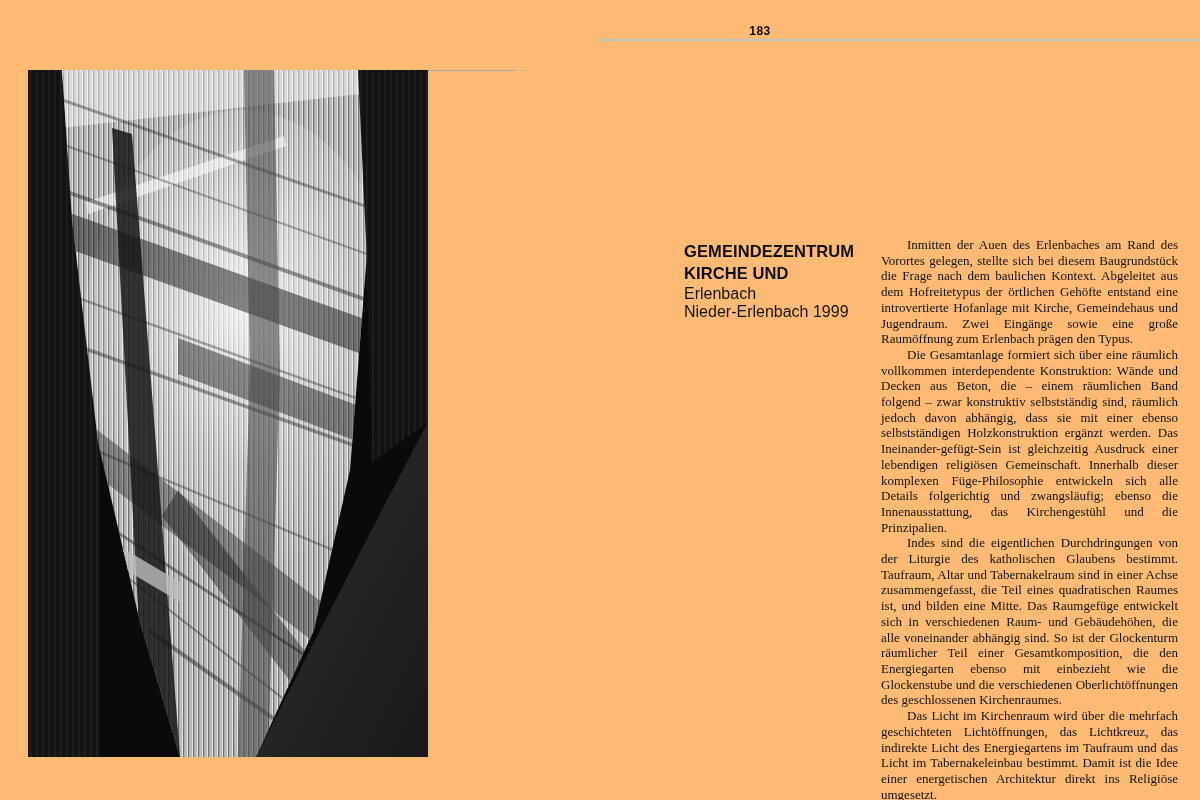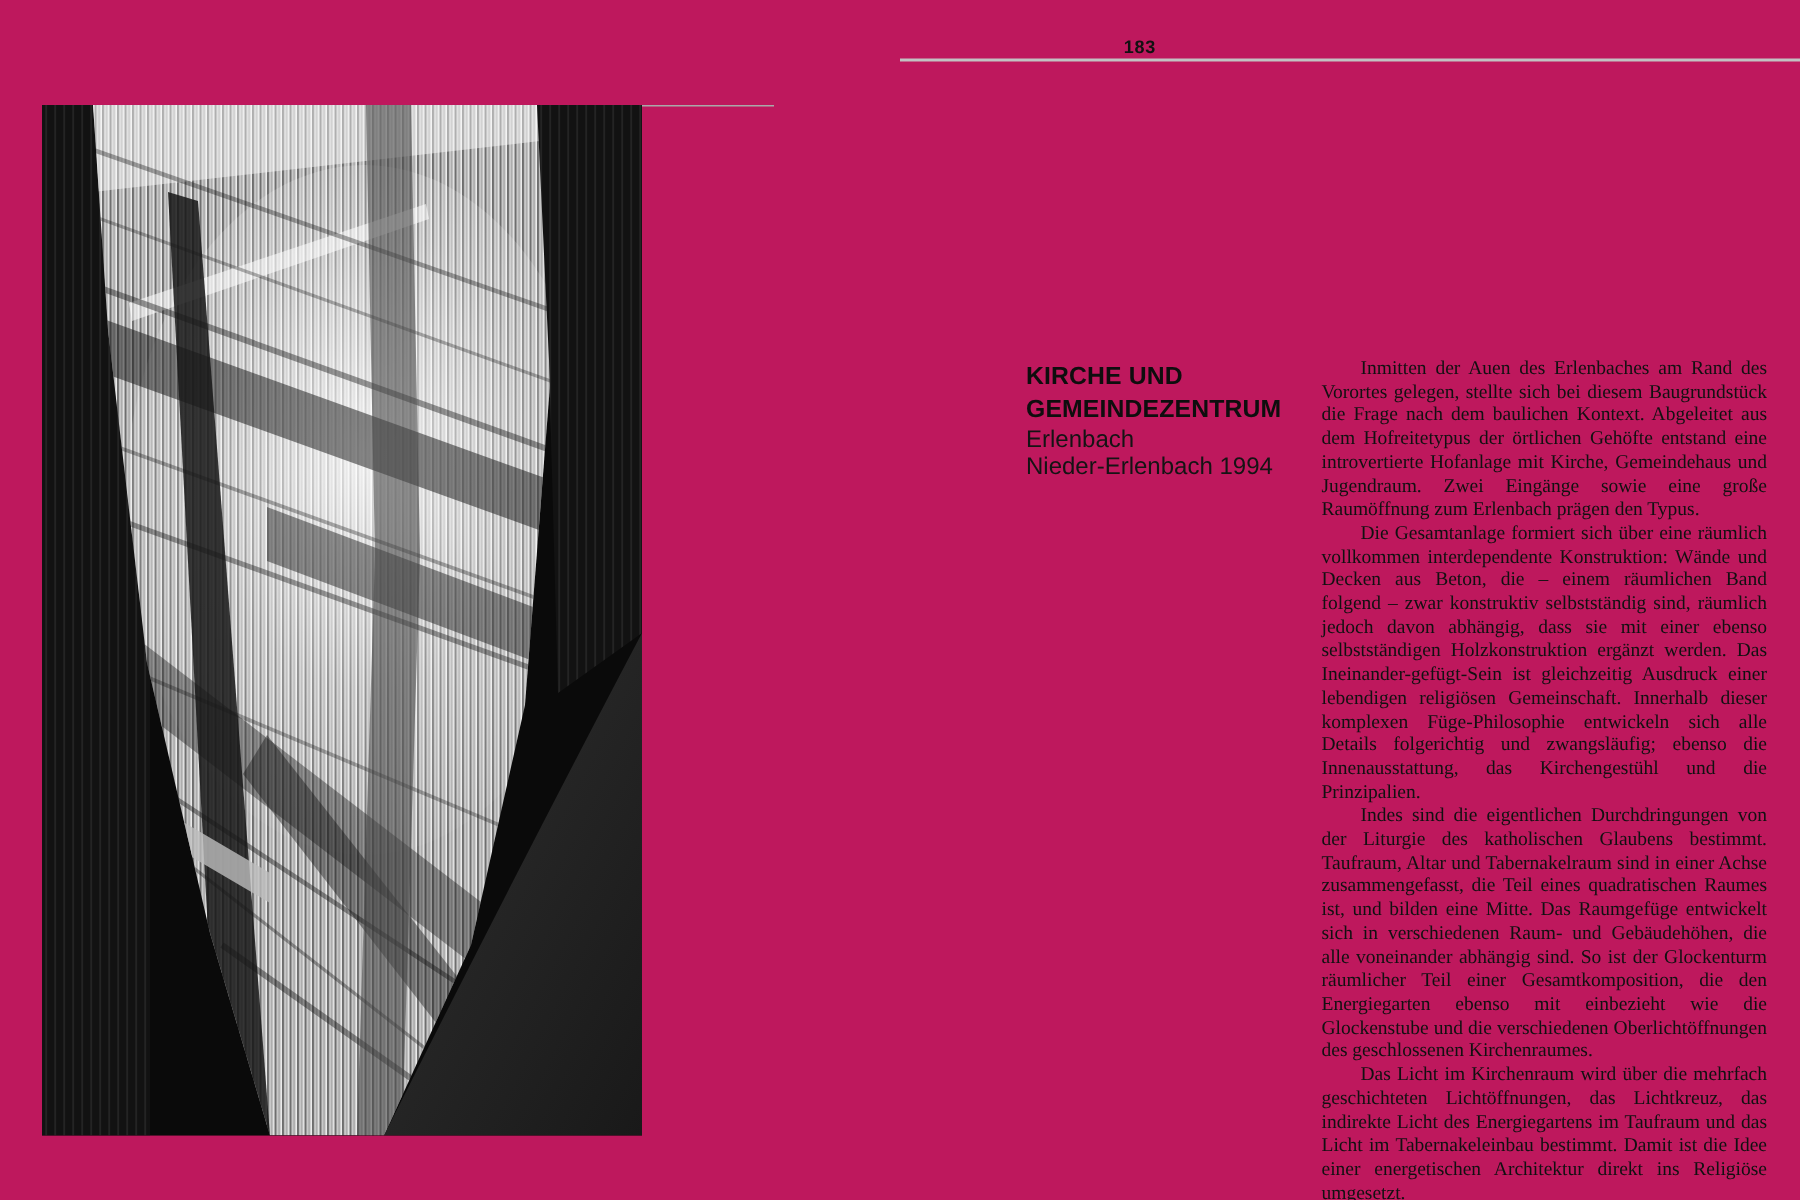--- a/index.html
+++ b/index.html
@@ -1,20 +1,20 @@
 <!DOCTYPE html>
 <html lang="de"><head>
 <meta charset="utf-8">
 <style>
   html, body { margin: 0; padding: 0; background: #ffffff; }
   .spread {
     position: relative;
     width: 1200px;
     height: 800px;
-    background: #be185d;
+    background: #fdba74;
     overflow: hidden;
     font-family: "Liberation Sans", sans-serif;
     color: #141414;
   }
 
   
   .photo {
     position: absolute;
     left: 28px;
     top: 70px;
@@ -173,27 +173,27 @@
     </svg>
   </figure>
 
   <div class="photo-top-rule"></div>
 
   <div class="page-number">183</div>
   <div class="header-rule"></div>
 
   <section class="title-block">
     <h1>
+      <div>GEMEINDEZENTRUM</div>
       <div>KIRCHE UND</div>
-      <div>GEMEINDEZENTRUM</div>
     </h1>
     <p class="subtitle">
       </p>
       <div>Erlenbach</div>
-      <div>Nieder-Erlenbach 1994</div>
+      <div>Nieder-Erlenbach 1999</div>
     <p></p>
   </section>
 
   <section class="body-col">
     <p>Inmitten der Auen des Erlenbaches am Rand des Vorortes gelegen, stellte sich bei diesem Baugrundstück die Frage nach dem baulichen Kontext. Abgeleitet aus dem Hofreitetypus der örtlichen Gehöfte entstand eine introvertierte Hofanlage mit Kirche, Gemeindehaus und Jugendraum. Zwei Eingänge sowie eine große Raumöffnung zum Erlenbach prägen den Typus.</p>
     <p>Die Gesamtanlage formiert sich über eine räumlich vollkommen interdependente Konstruktion: Wände und Decken aus Beton, die – einem räumlichen Band folgend – zwar konstruktiv selbstständig sind, räumlich jedoch davon abhängig, dass sie mit einer ebenso selbstständigen Holzkonstruktion ergänzt werden. Das Ineinander-gefügt-Sein ist gleichzeitig Ausdruck einer lebendigen religiösen Gemeinschaft. Innerhalb dieser komplexen Füge-Philosophie entwickeln sich alle Details folgerichtig und zwangsläufig; ebenso die Innenausstattung, das Kirchengestühl und die Prinzipalien.</p>
     <p>Indes sind die eigentlichen Durchdringungen von der Liturgie des katholischen Glaubens bestimmt. Taufraum, Altar und Tabernakelraum sind in einer Achse zusammengefasst, die Teil eines quadratischen Raumes ist, und bilden eine Mitte. Das Raumgefüge entwickelt sich in verschiedenen Raum- und Gebäudehöhen, die alle voneinander abhängig sind. So ist der Glockenturm räumlicher Teil einer Gesamtkomposition, die den Energiegarten ebenso mit einbezieht wie die Glockenstube und die verschiedenen Oberlichtöffnungen des geschlossenen Kirchenraumes.</p>
     <p>Das Licht im Kirchenraum wird über die mehrfach geschichteten Lichtöffnungen, das Lichtkreuz, das indirekte Licht des Energiegartens im Taufraum und das Licht im Tabernakeleinbau bestimmt. Damit ist die Idee einer energetischen Architektur direkt ins Religiöse umgesetzt.</p>
 
   </section>

